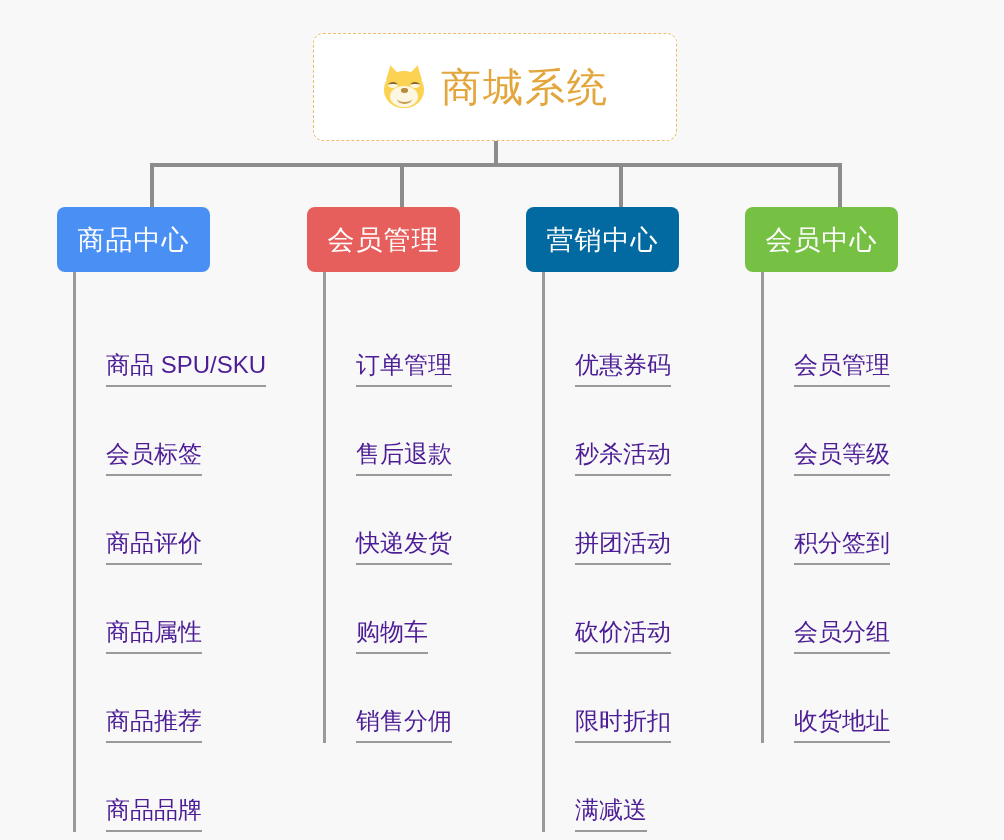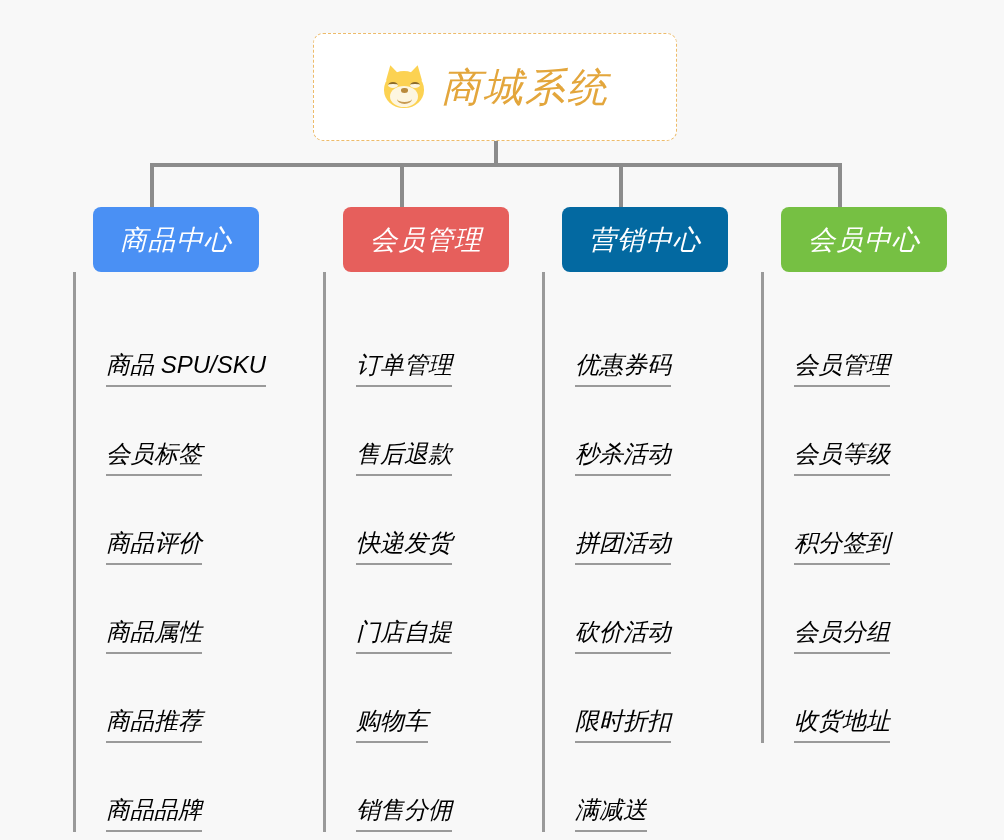--- a/index.html
+++ b/index.html
@@ -11,21 +11,20 @@
     height: 840px;
     background: #f8f8f8;
     font-family: "Liberation Sans", "DejaVu Sans", sans-serif;
     overflow: hidden;
   }
 
   #mindmap {
     position: relative;
     width: 1004px;
     height: 840px;
-    font-style: italic;
   }
 
   
   .root-node {
     position: absolute;
     left: 313px;
     top: 33px;
     width: 364px;
     height: 108px;
     background: #ffffff;
@@ -86,31 +85,30 @@
     position: absolute;
     top: 0;
     width: 186px;
   }
   .col-0 { left: 57px; }
   .col-1 { left: 307px; }
   .col-2 { left: 526px; }
   .col-3 { left: 745px; }
 
   .cat-box {
-    width: 166px;
+    width: 153px;
     height: 65px;
     border-radius: 8px;
     display: flex;
     align-items: center;
     justify-content: center;
     color: #ffffff;
     font-size: 27px;
     letter-spacing: 1px;
     box-sizing: border-box;
-    margin-left: 36px;
   }
 
   
   .leaf-group {
     position: relative;
     margin-left: 16px;
     padding-left: 0;
     border-left: 3px solid #9a9a9a;
     margin-top: 0;
     padding-top: 26px;
@@ -118,21 +116,21 @@
   .leaf-row {
     height: 89px;
     position: relative;
     display: flex;
     align-items: flex-end;
     padding-left: 30px;
     box-sizing: border-box;
   }
   .leaf-label {
     font-size: 24px;
-    color: #000000;
+    color: #4c1d95;
     line-height: 1.1;
     padding-bottom: 7px;
     border-bottom: 2px solid #9a9a9a;
     white-space: nowrap;
   }
 
   
   .dog { position: absolute; inset: 0; }
   .dog .ear {
     position: absolute;
@@ -248,23 +246,20 @@
         <div class="leaf-row">
             <span class="leaf-label">订单管理</span>
           </div>
         <div class="leaf-row">
             <span class="leaf-label">售后退款</span>
           </div>
         <div class="leaf-row">
             <span class="leaf-label">快递发货</span>
           </div>
         <div class="leaf-row">
-            <span class="leaf-label">门店自提</span>
-          </div>
-        <div class="leaf-row">
             <span class="leaf-label">购物车</span>
           </div>
         <div class="leaf-row">
             <span class="leaf-label">销售分佣</span>
           </div>
       </div>
     </div>
 
     <div class="column col-2">
       <div class="cat-box" style="background: #0369a1;">

